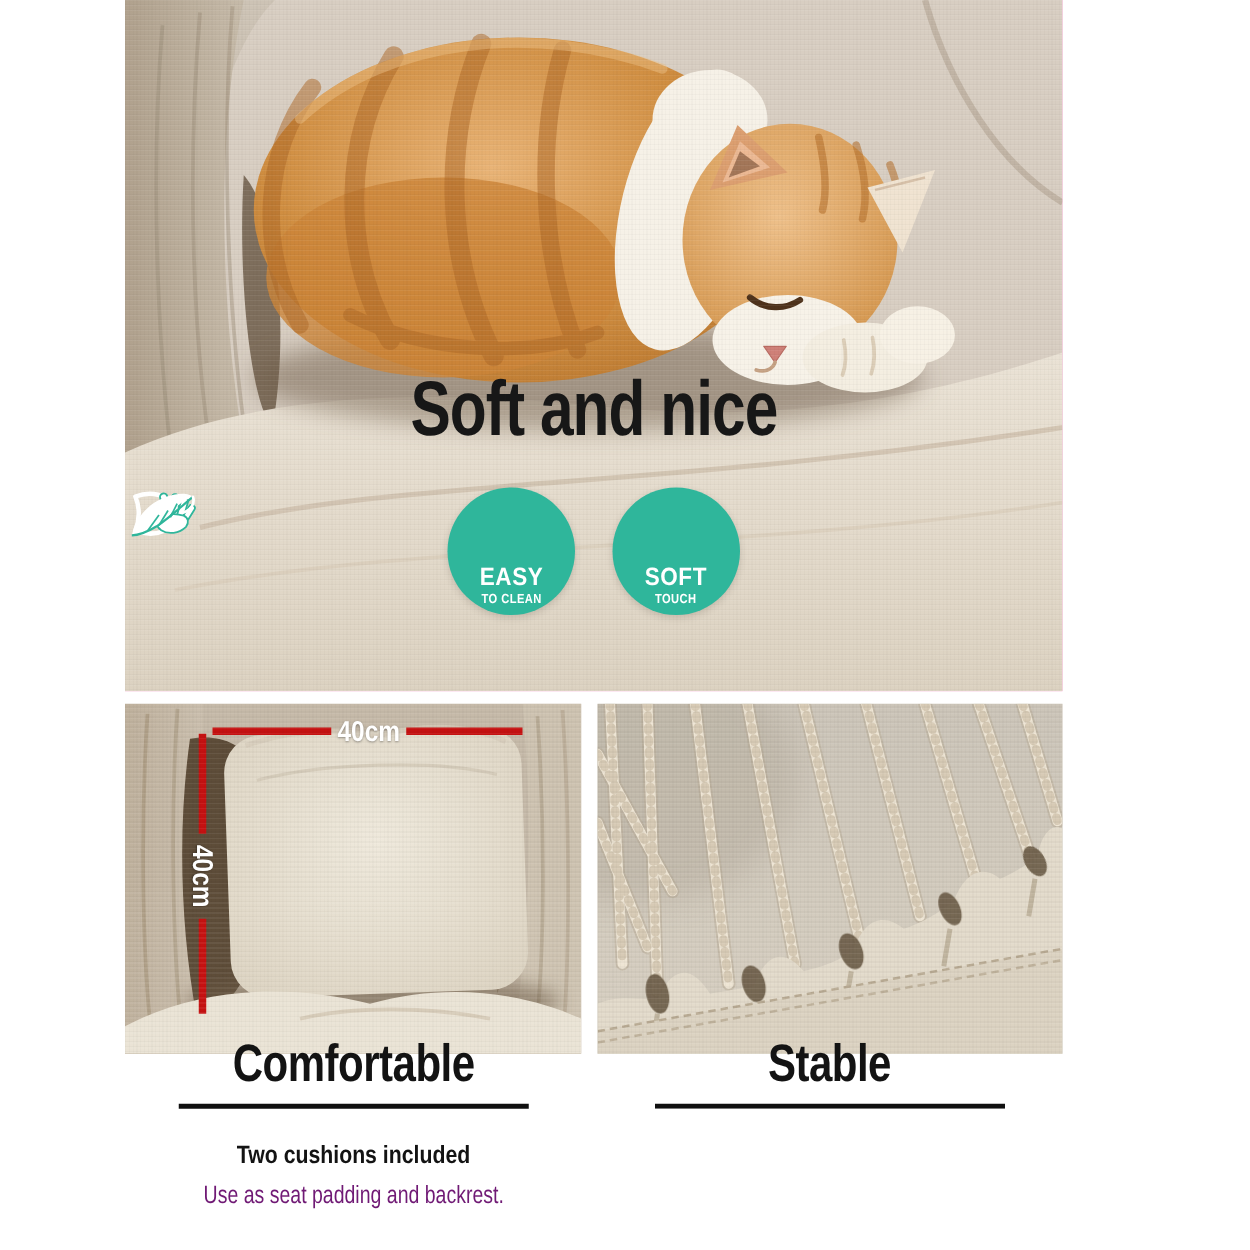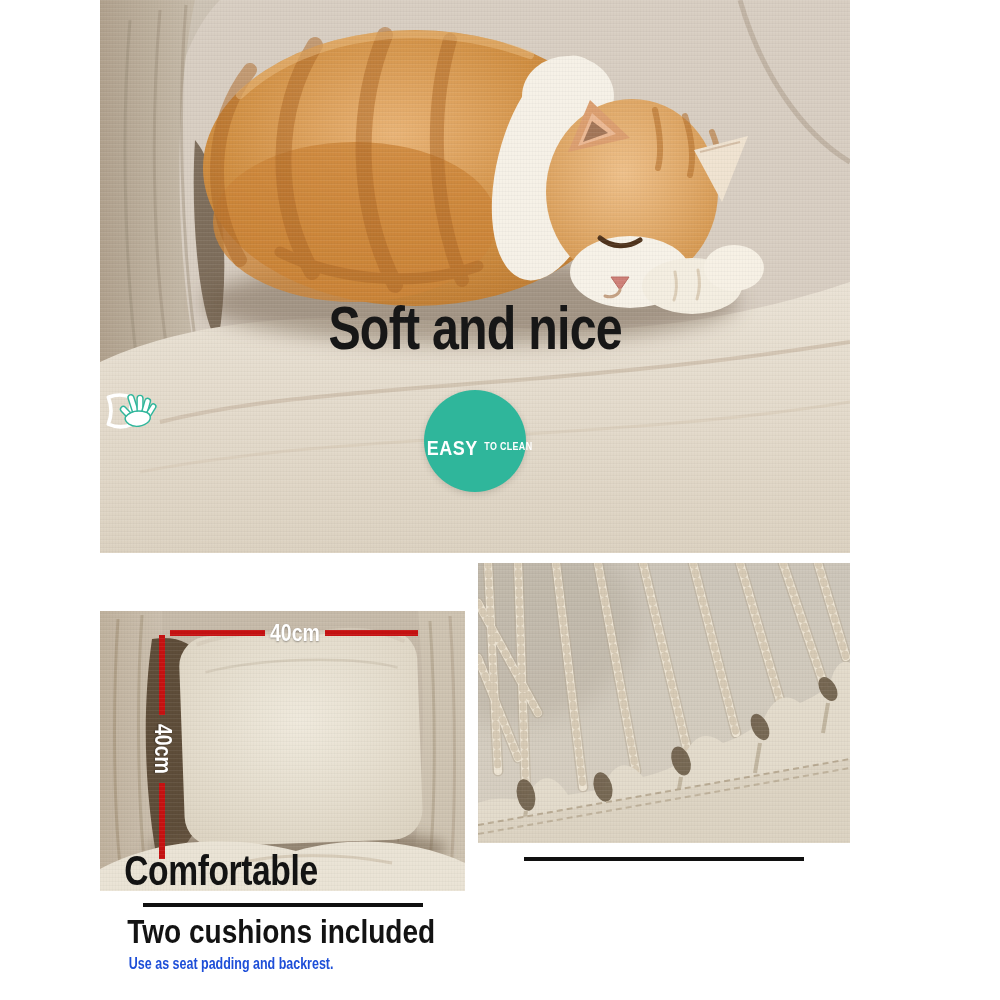--- a/index.html
+++ b/index.html
@@ -28,49 +28,49 @@
   .cond { display:inline-block; transform:scaleX(.78); transform-origin:50% 50%; white-space:nowrap; }
   .cond2 { display:inline-block; transform:scaleX(.85); transform-origin:50% 50%; white-space:nowrap; }
   .cond3 { display:inline-block; transform:scaleX(.8); transform-origin:50% 50%; white-space:nowrap; }
   .badges {
     position:absolute; left:0; top:390px; width:750px;
     display:flex; justify-content:center; gap:30px;
   }
   .badge {
     width:102px; height:102px; border-radius:50%;
     background:var(--accent);
-    display:flex; flex-direction:row; align-items:center;
+    display:flex; flex-direction:column; align-items:center;
     padding-top:9px; box-shadow:0 2px 6px rgba(60,50,40,.18);
   }
   .badge .bicon { height:48px; display:flex; align-items:center; justify-content:center; }
   .badge .b1 {
     color:#fff; font-weight:700; font-size:20px; line-height:22px; margin-top:4px;
     letter-spacing:.5px; display:inline-block; transform:scaleX(.9); white-space:nowrap;
   }
   .badge .b2 {
     color:#fff; font-weight:700; font-size:10.5px; line-height:12px; margin-top:0;
     letter-spacing:.4px; display:inline-block; transform:scaleX(.85); white-space:nowrap;
   }
   
-  .photo-left  { left:100px; top:563px; width:365px; height:280px; background:#c6baa9;margin-top:48px; }
+  .photo-left  { left:100px; top:563px; width:365px; height:280px; background:#c6baa9; }
   .photo-right { left:478px; top:563px; width:372px; height:280px; background:#cdc5b8; }
   .dim-label {
     position:absolute; color:#fff; font-weight:700; font-size:23px;
     text-shadow:0 1px 2px rgba(0,0,0,.35); white-space:nowrap;
   }
   .dim-w { left:195px; top:22px; transform:translate(-50%,-50%) scaleX(.85); }
   .dim-h { left:62px; top:138px; transform:translate(-50%,-50%) rotate(90deg) scaleX(.85); }
   
-  .feature { position:absolute; top:848px; text-align:left; color:#131313; }
+  .feature { position:absolute; top:828px; text-align:center; color:#131313; }
   .feature-left  { left:100px; width:365px; }
   .feature-right { left:478px; width:372px; }
   .ftitle { font-size:42px; font-weight:700; line-height:46px; letter-spacing:-.5px; }
   .fdivider { width:280px; height:4px; background:#101010; margin:9px auto 0; }
-  .fsub { font-size:33px; font-weight:700; line-height:28px; margin-top:11px; }
-  .fdesc { font-size:16px; font-weight:700; line-height:26px; margin-top:5px; color:#1d4ed8; }
+  .fsub { font-size:20px; font-weight:700; line-height:28px; margin-top:23px; }
+  .fdesc { font-size:20px; font-weight:400; line-height:26px; margin-top:5px; color:#701a75; }
 </style>
 </head>
 <body>
 
 <div class="canvas">
 
   <section class="photo hero">
     <svg viewBox="0 0 750 553" width="750" height="553">
       <defs>
         <radialGradient id="gCat" cx="45%" cy="38%" r="75%">
@@ -167,20 +167,36 @@
               <rect x="54" y="15" width="5.6" height="15" rx="2.8" transform="rotate(32 57 22)"></rect>
               <rect x="26" y="17" width="6.2" height="17" rx="3.1" transform="rotate(-44 29 25)"></rect>
               <path d="M28,30 C33,24 42,22 52,25 C56,27 57,31 54,35 C48,41 38,42 32,38 C28,35 27,33 28,30 Z"></path>
             </g>
           </svg>
         </span>
         <span class="b1">EASY</span>
         <span class="b2">TO CLEAN</span>
       </div>
 
+      <div class="badge">
+        <span class="bicon">
+          <svg viewBox="0 0 64 48" width="58" height="44">
+            <path d="M6,42 C10,24 24,10 44,6 C52,4 58,6 60,8 C52,11 46,15 42,21 C34,33 22,40 6,42 Z" fill="#fff"></path>
+            <path d="M60,8 C50,16 40,26 28,34 C18,40 10,42 6,42" fill="none" style="stroke:var(--accent)" stroke-width="2"></path>
+            <g fill="none" style="stroke:var(--accent)" stroke-width="1.5">
+              <path d="M20,38 L30,24"></path>
+              <path d="M30,33 L38,20"></path>
+              <path d="M40,26 L46,14"></path>
+            </g>
+            <path d="M60,8 C62,14 58,20 51,22" fill="none" stroke="#fff" stroke-width="2.4" stroke-linecap="round"></path>
+          </svg>
+        </span>
+        <span class="b1">SOFT</span>
+        <span class="b2">TOUCH</span>
+      </div>
 
     </div>
   </section>
 
   <section class="photo photo-left">
     <svg viewBox="0 0 365 280" width="365" height="280">
       <defs>
         <radialGradient id="gCush" cx="50%" cy="42%" r="75%">
           <stop offset="0%" stop-color="#efe9dc"></stop>
           <stop offset="100%" stop-color="#dbd2c0"></stop>
@@ -309,16 +325,17 @@
   </section>
 
   <section class="feature feature-left">
     <h2 class="ftitle"><span class="cond3">Comfortable</span></h2>
     <div class="fdivider"></div>
     <h3 class="fsub"><span class="cond2">Two cushions included</span></h3>
     <p class="fdesc"><span class="cond">Use as seat padding and backrest.</span></p>
   </section>
 
   <section class="feature feature-right">
+    <h2 class="ftitle"><span class="cond3">Stable</span></h2>
     <div class="fdivider"></div>
   </section>
 
 </div>
 
 </body></html>

